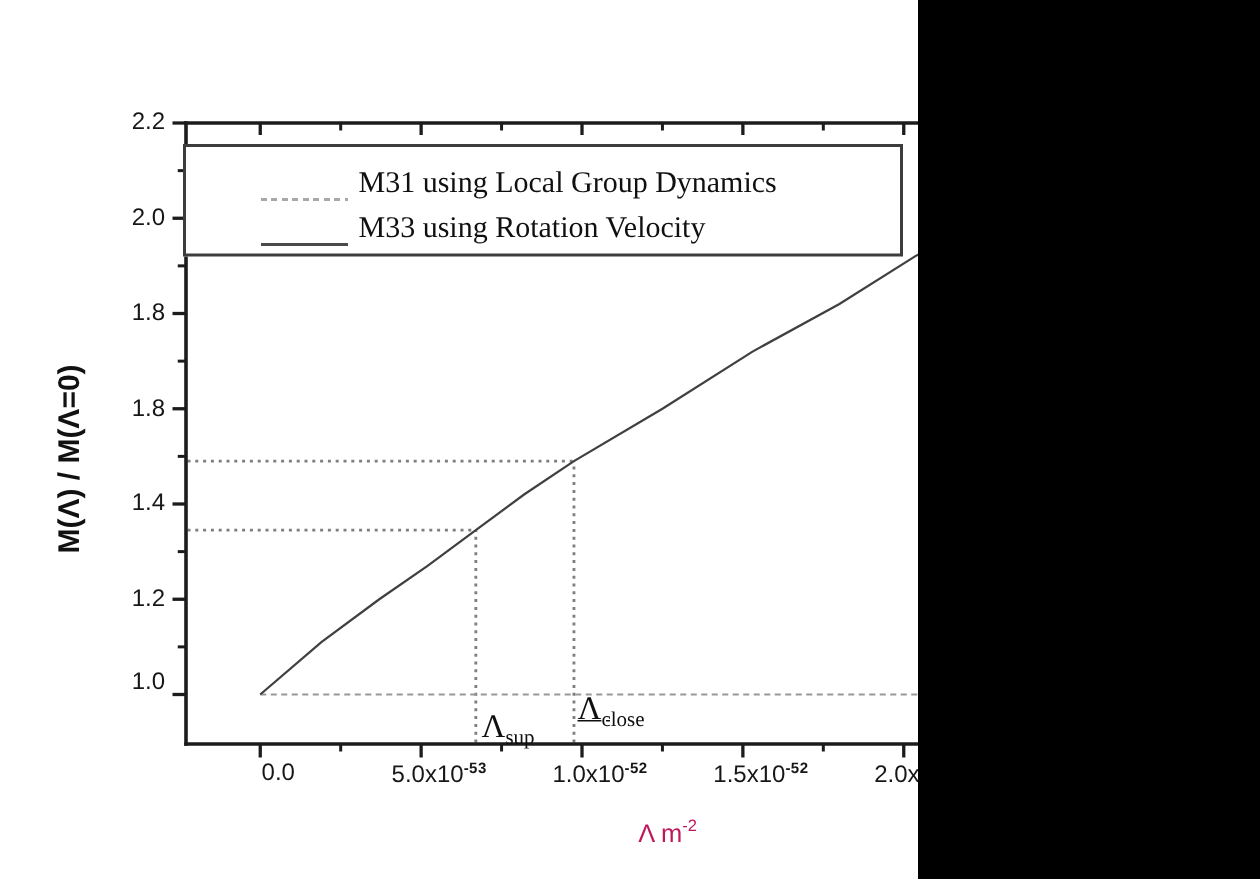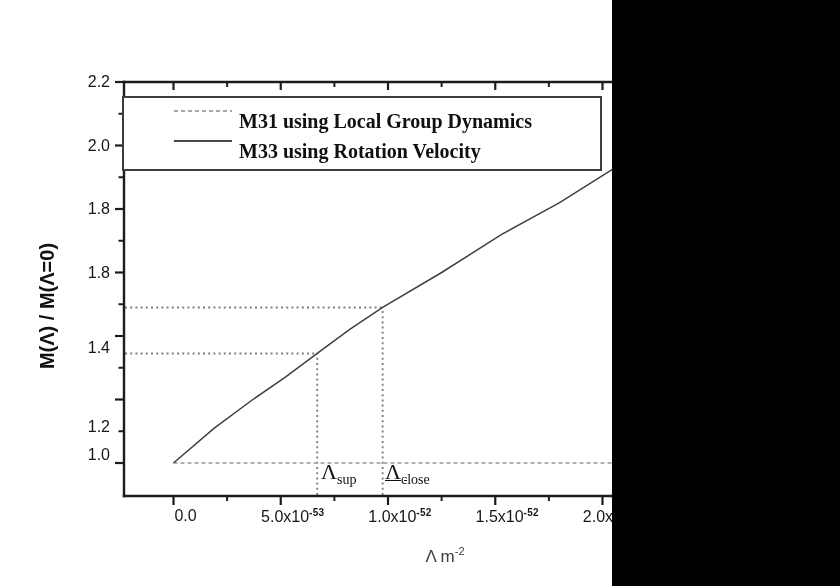--- a/index.html
+++ b/index.html
@@ -18,42 +18,42 @@
     position:absolute;right:730px;height:18px;line-height:18px;
     font-size:16px;color:#161616;white-space:nowrap;z-index:6;
   }
   
   .y-title{
     position:absolute;left:47px;top:306px;transform:translate(-50%,-50%) rotate(-90deg);
     font-size:20px;font-weight:bold;white-space:nowrap;color:#111;z-index:6;
   }
   .x-title{
     position:absolute;left:445px;top:545px;transform:translateX(-50%);
-    font-size:17px;color:#404040;white-space:nowrap;z-index:6;
+    font-size:17px;color:#be185d;white-space:nowrap;z-index:6;
   }
   .x-title .sup{font-size:11px;vertical-align:7px;}
   
   .legend{
     position:absolute;left:122px;top:96px;width:480px;height:75px;
     box-sizing:border-box;border:2px solid #3d3d3d;background:#ffffff;z-index:10;
   }
-  .legend-row{position:absolute;left:50px;display:flex;align-items:flex-start;height:24px;font-weight:bold;}
+  .legend-row{position:absolute;left:50px;display:flex;align-items:flex-end;height:24px;}
   .legend-row.row-0{top:12px;}
   .legend-row.row-1{top:42px;}
   .legend-sample{width:58px;height:2px;margin-right:7px;flex:0 0 auto;}
   .sample-dashed{background:repeating-linear-gradient(90deg,#a8a8a8 0 4px,transparent 4px 7px);}
   .sample-solid{background:#4a4a4a;}
   .legend-label{font-family:"Liberation Serif",serif;font-size:20px;color:#101010;white-space:nowrap;}
   
   .lam-note{
     position:absolute;z-index:6;font-family:"Liberation Serif",serif;color:#101010;white-space:nowrap;
   }
   .lam-note .lam{font-size:22px;}
   .lam-note .sub{font-size:14px;vertical-align:-5px;}
-  #note-sup{left:321px;top:459px;text-align:center;}
+  #note-sup{left:321px;top:471px;text-align:center;}
   #note-close{left:385px;top:459px;text-decoration:underline;}
   
   .side-panel{
     position:absolute;left:612px;top:0;width:228px;height:586px;z-index:50;
   }
 </style>
 </head>
 <body>
 
 <div class="canvas">
@@ -101,22 +101,22 @@
       <line x1="124" y1="113.75" x2="118.5" y2="113.75" stroke="#1c1c1c" stroke-width="2"></line>
     </svg>
 
   <div id="tick-layer">
       <div class="xtick" style="left: 173.5px;"><span>0.0</span></div>
       <div class="xtick" style="left: 280.75px;"><span>5.0x10</span><span class="sup">-53</span></div>
       <div class="xtick" style="left: 388px;"><span>1.0x10</span><span class="sup">-52</span></div>
       <div class="xtick" style="left: 495.25px;"><span>1.5x10</span><span class="sup">-52</span></div>
       <div class="xtick" style="left: 602.5px;"><span>2.0x10</span><span class="sup">-52</span></div>
       <div class="ytick" style="top: 446px;">1.0</div>
-      <div class="ytick" style="top: 390.5px; margin-top: 27px;">1.2</div>
-      <div class="ytick" style="top: 327px; margin-top: 12px;">1.4</div>
+      <div class="ytick" style="top: 390.5px;">1.2</div>
+      <div class="ytick" style="top: 327px;">1.4</div>
       <div class="ytick" style="top: 263.5px;">1.8</div>
       <div class="ytick" style="top: 200px;">1.8</div>
       <div class="ytick" style="top: 136.5px;">2.0</div>
       <div class="ytick" style="top: 73px;">2.2</div>
     </div>
 
   <div class="y-title">M(Λ) / M(Λ=0)</div>
 
   <div class="x-title"><span>Λ  m</span><span class="sup">-2</span></div>
 

